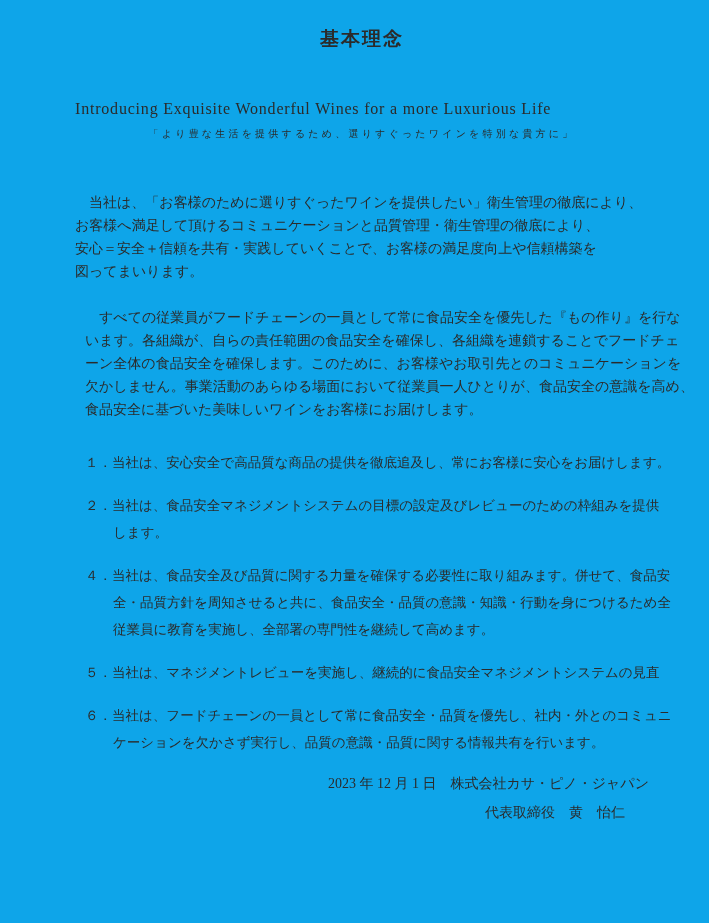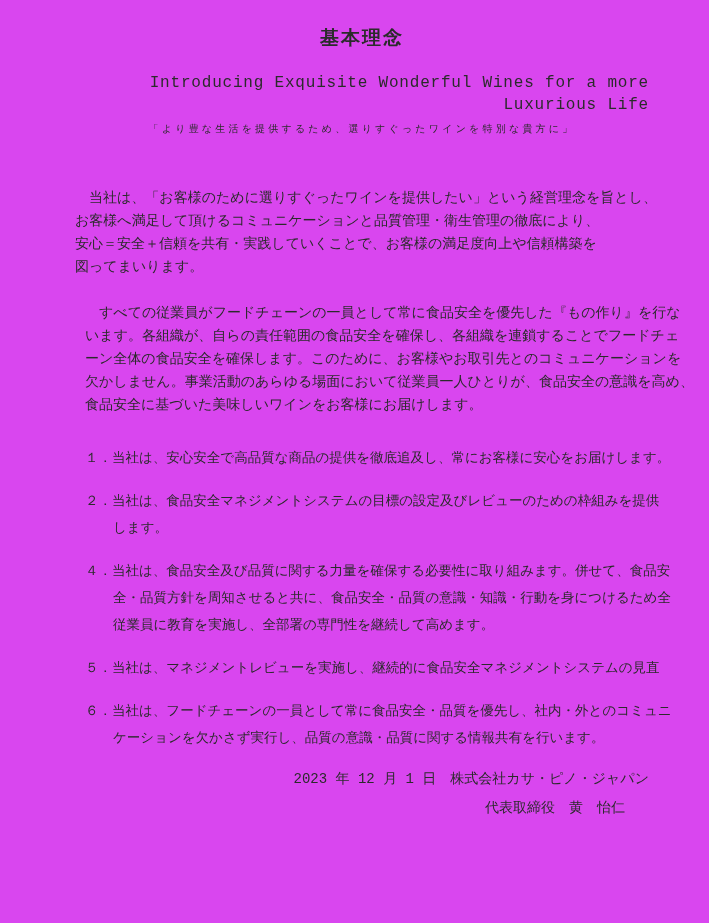--- a/index.html
+++ b/index.html
@@ -5,41 +5,41 @@
   html, body {
     margin: 0;
     padding: 0;
     background: #ffffff;
   }
   .page {
     position: relative;
     width: 709px;
     height: 923px;
     margin: 0 auto;
-    background: #d946ef;
+    background: #0ea5e9;
     color: #2b2b2b;
-    font-family: Liberation Mono, monospace;
+    font-family: Liberation Serif, serif;
     overflow: hidden;
     box-sizing: border-box;
     padding: 24px 60px 0 75px;
   }
   .doc-title {
     text-align: center;
     font-size: 19px;
     font-weight: bold;
     letter-spacing: 2px;
     line-height: 26px;
     margin: 2px 0 0 0;
   }
   .subtitle-en {
-    text-align: right;
+    text-align: left;
     font-size: 16px;
     letter-spacing: 0.8px;
     line-height: 22px;
-    margin-top: 20px;
+    margin-top: 46px;
   }
   .subtitle-ja {
     text-align: center;
     font-size: 10px;
     letter-spacing: 3.2px;
     line-height: 22px;
     margin-top: 3px;
   }
   .paragraph {
     font-size: 14px;
@@ -89,21 +89,21 @@
 <body>
 
 <div class="page">
 
   <h1 class="doc-title">基本理念</h1>
 
   <div class="subtitle-en">Introducing Exquisite Wonderful Wines for a more Luxurious Life</div>
   <div class="subtitle-ja">「より豊な生活を提供するため、選りすぐったワインを特別な貴方に」</div>
 
   <div class="paragraph first">
-    <div class="line">　当社は、「お客様のために選りすぐったワインを提供したい」という経営理念を旨とし、</div>
+    <div class="line">　当社は、「お客様のために選りすぐったワインを提供したい」衛生管理の徹底により、</div>
     <div class="line">お客様へ満足して頂けるコミュニケーションと品質管理・衛生管理の徹底により、</div>
     <div class="line">安心＝安全＋信頼を共有・実践していくことで、お客様の満足度向上や信頼構築を</div>
     <div class="line">図ってまいります。</div>
   </div>
 
   <div class="paragraph second">
     <div class="line">　すべての従業員がフードチェーンの一員として常に食品安全を優先した『もの作り』を行な</div>
     <div class="line">います。各組織が、自らの責任範囲の食品安全を確保し、各組織を連鎖することでフードチェ</div>
     <div class="line">ーン全体の食品安全を確保します。このために、お客様やお取引先とのコミュニケーションを</div>
     <div class="line">欠かしません。事業活動のあらゆる場面において従業員一人ひとりが、食品安全の意識を高め、</div>

